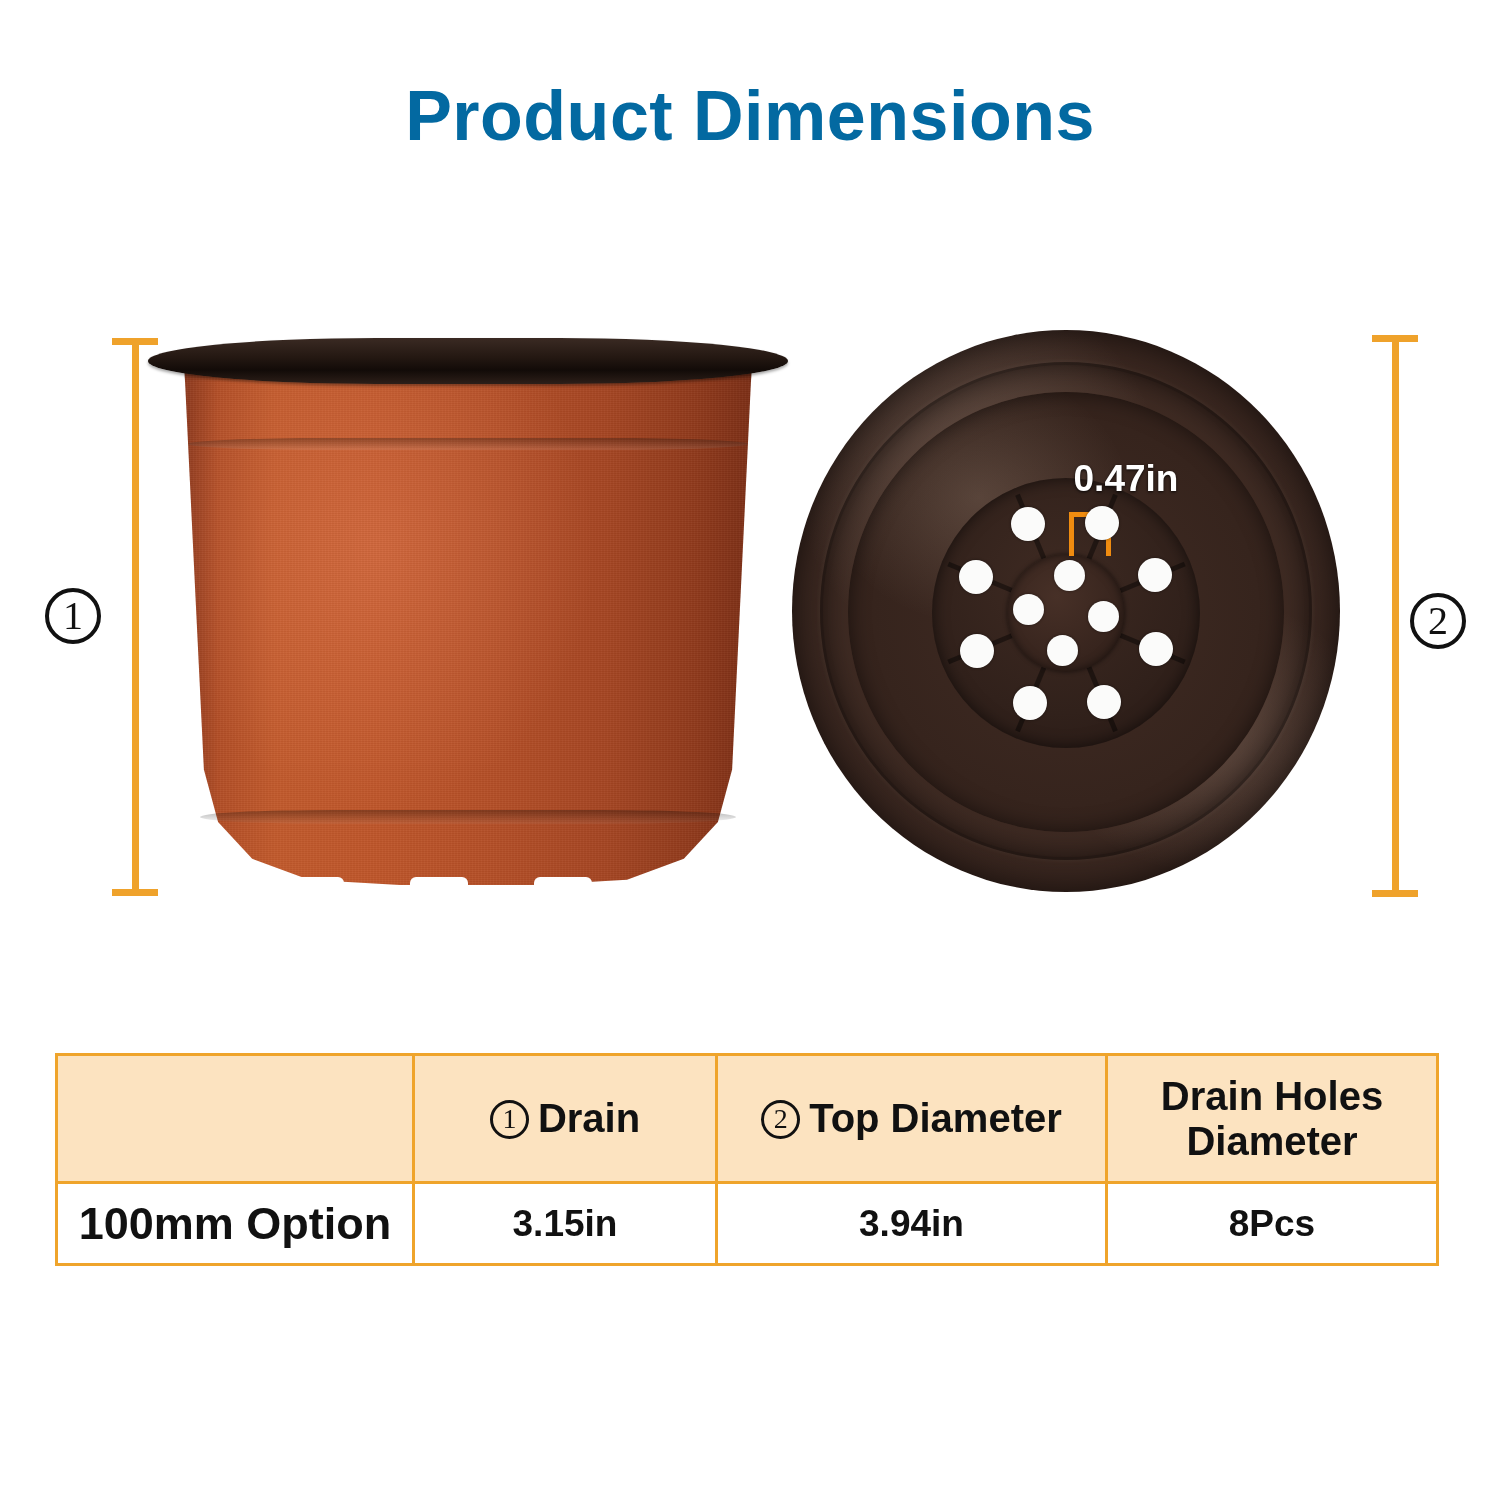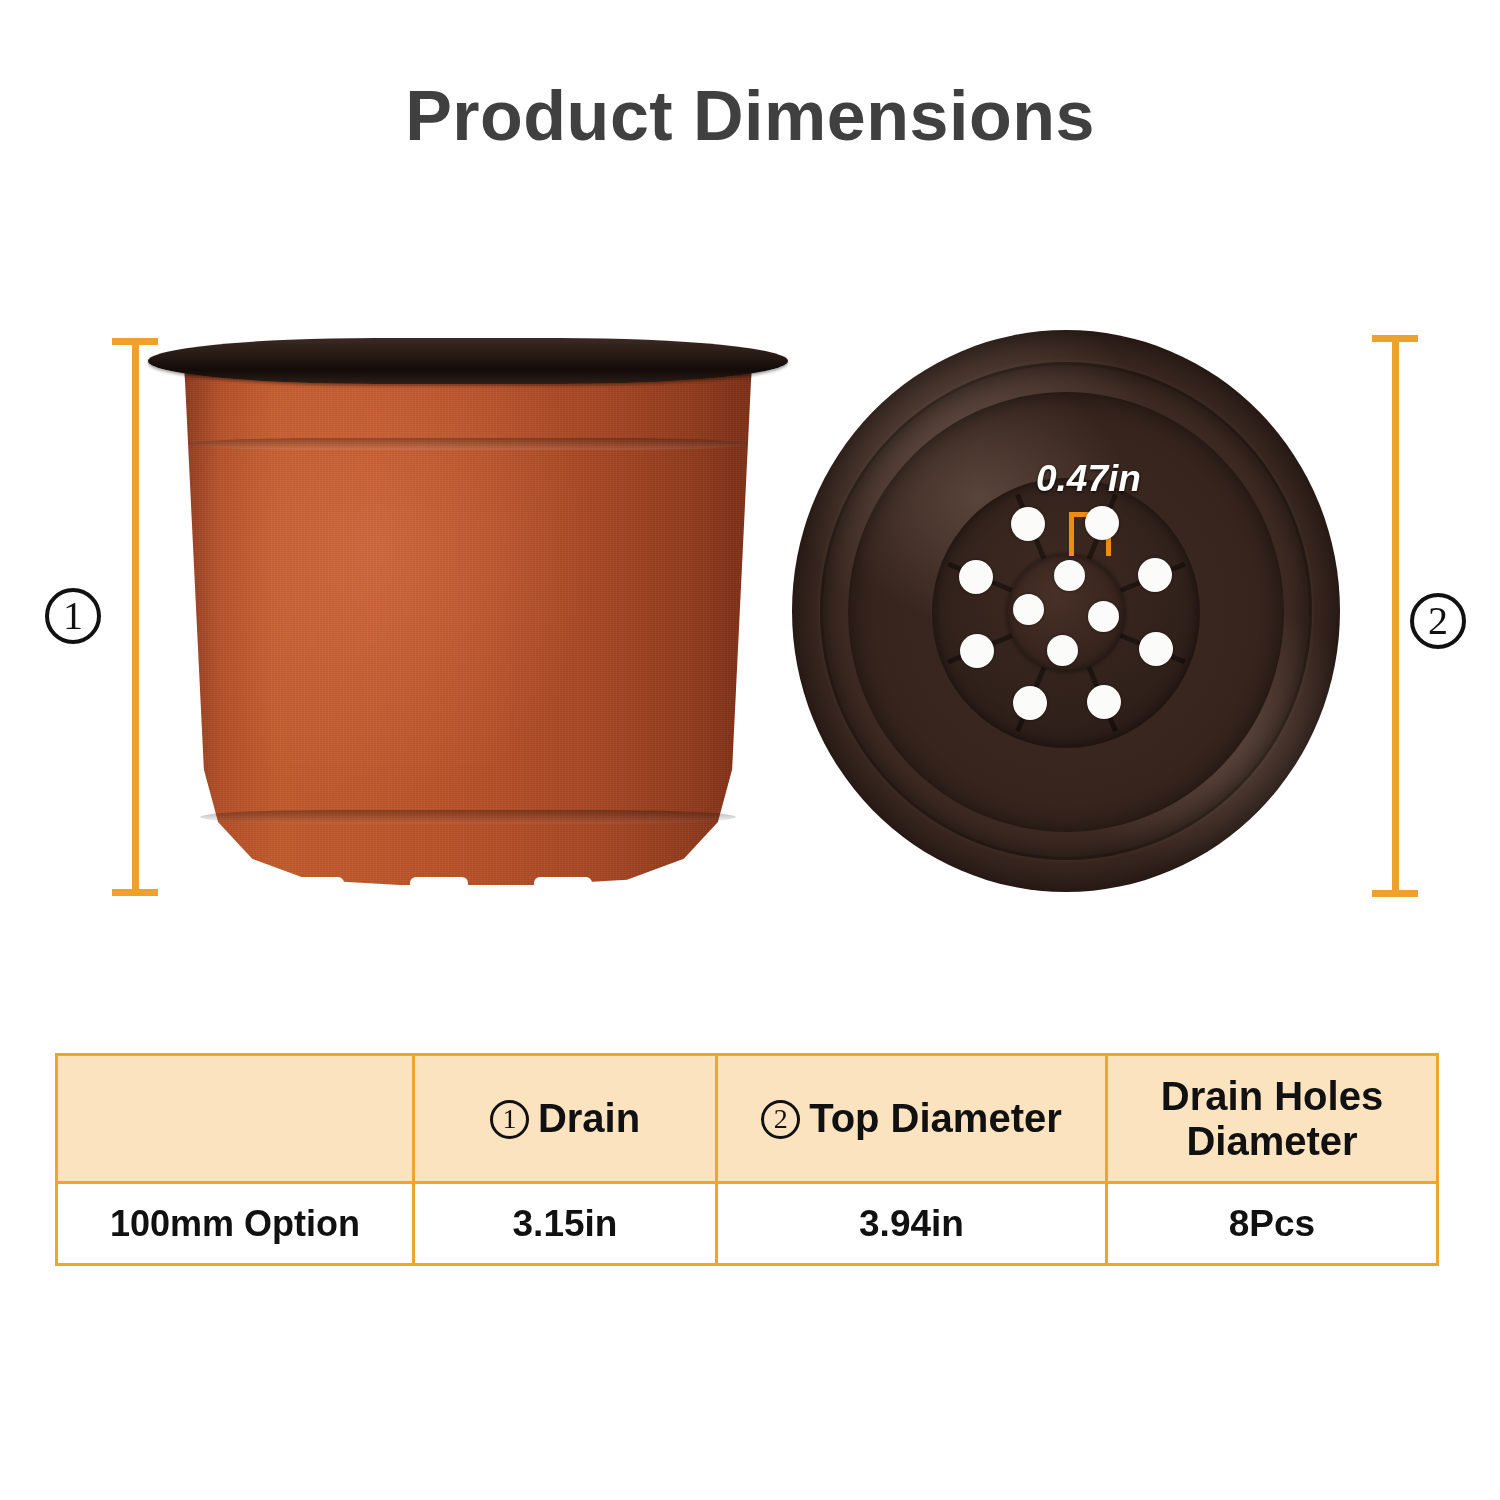--- a/index.html
+++ b/index.html
@@ -15,21 +15,21 @@
 
   
   #page-title {
     position: absolute;
     top: 78px;
     left: 0;
     width: 1500px;
     text-align: center;
     font-size: 70px;
     font-weight: bold;
-    color: #404040;
+    color: #0369a1;
     letter-spacing: 0.5px;
     line-height: 1.1;
   }
 
   
   #product-stage {
     position: absolute;
     top: 300px;
     left: 0;
     width: 1500px;
@@ -281,26 +281,26 @@
     background: #fbfbfa;
     box-shadow: 0 0 3px rgba(0,0,0,0.45);
   }
 
   
   #hole-callout-label {
     position: absolute;
     left: 250px;
     top: 136px;
     width: 180px;
+    text-align: center;
     color: #ffffff;
     font-size: 37px;
     font-weight: bold;
     text-shadow: 0 1px 3px rgba(0,0,0,0.8);
     letter-spacing: 0px;
-    font-style: italic;
   }
   #hole-callout-bracket {
     position: absolute;
     left: 283px;
     top: 190px;
     width: 42px;
     height: 44px;
   }
   #hole-callout-bracket .hb-bar {
     position: absolute;
@@ -344,21 +344,21 @@
   }
   #spec-table tbody td {
     background: #ffffff;
     height: 82px;
     font-size: 37px;
     font-weight: bold;
     padding: 2px 6px;
   }
   #spec-table tbody td.row-label {
     font-weight: bold;
-    font-size: 36px;
+    font-size: 45px;
   }
   .col-0 { width: 357px; }
   .col-1 { width: 303px; }
   .col-2 { width: 390px; }
   .col-3 { width: 331px; }
 
   .hdr-marker {
     display: inline-flex;
     align-items: center;
     justify-content: center;

